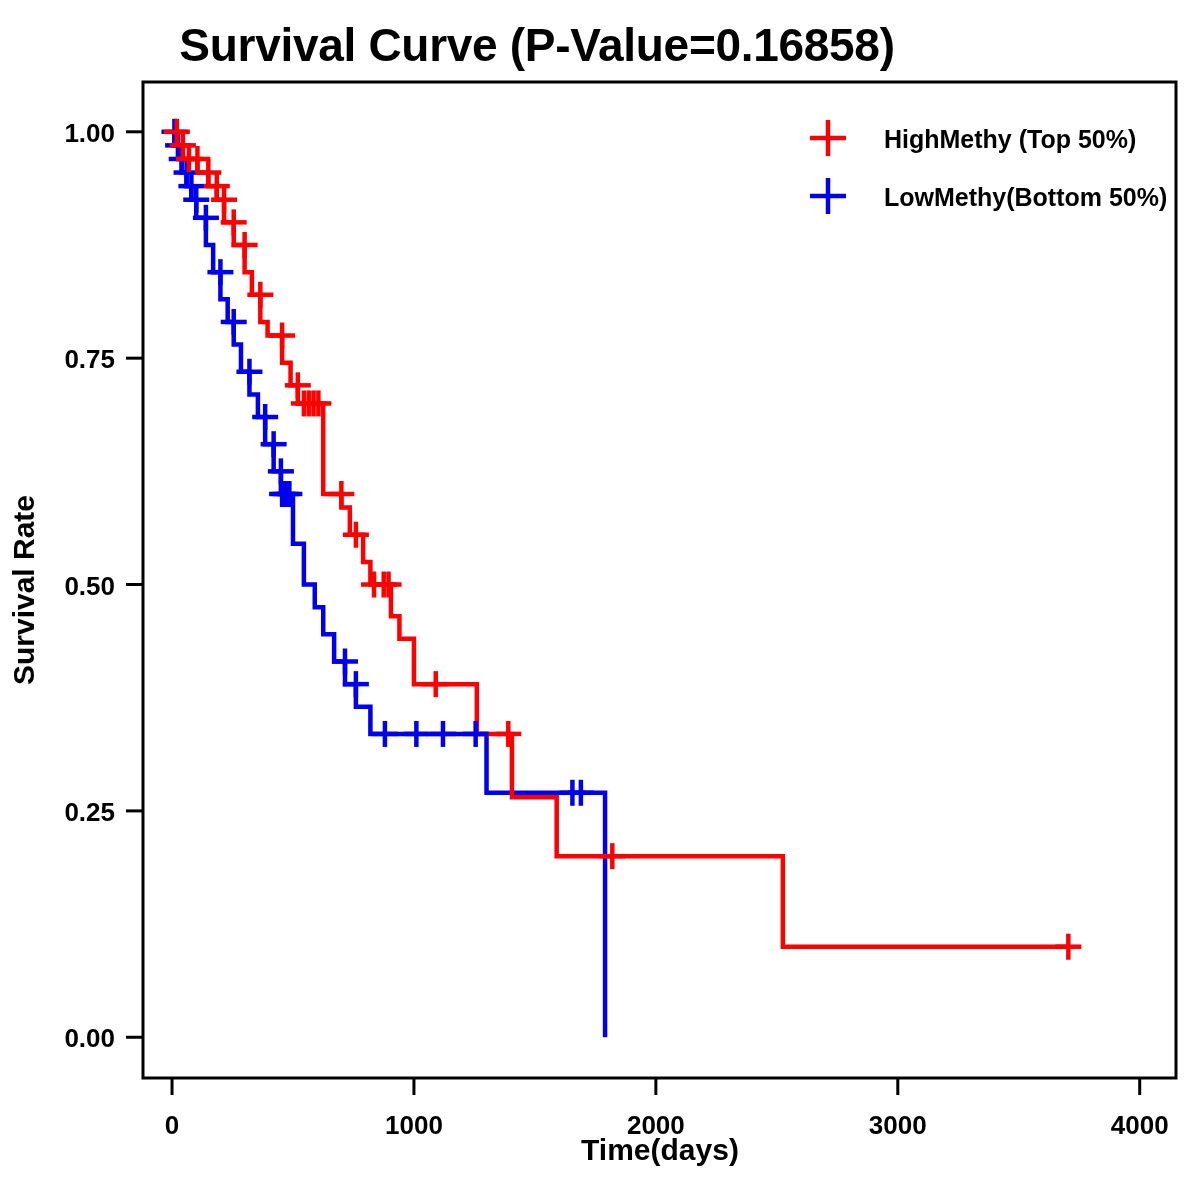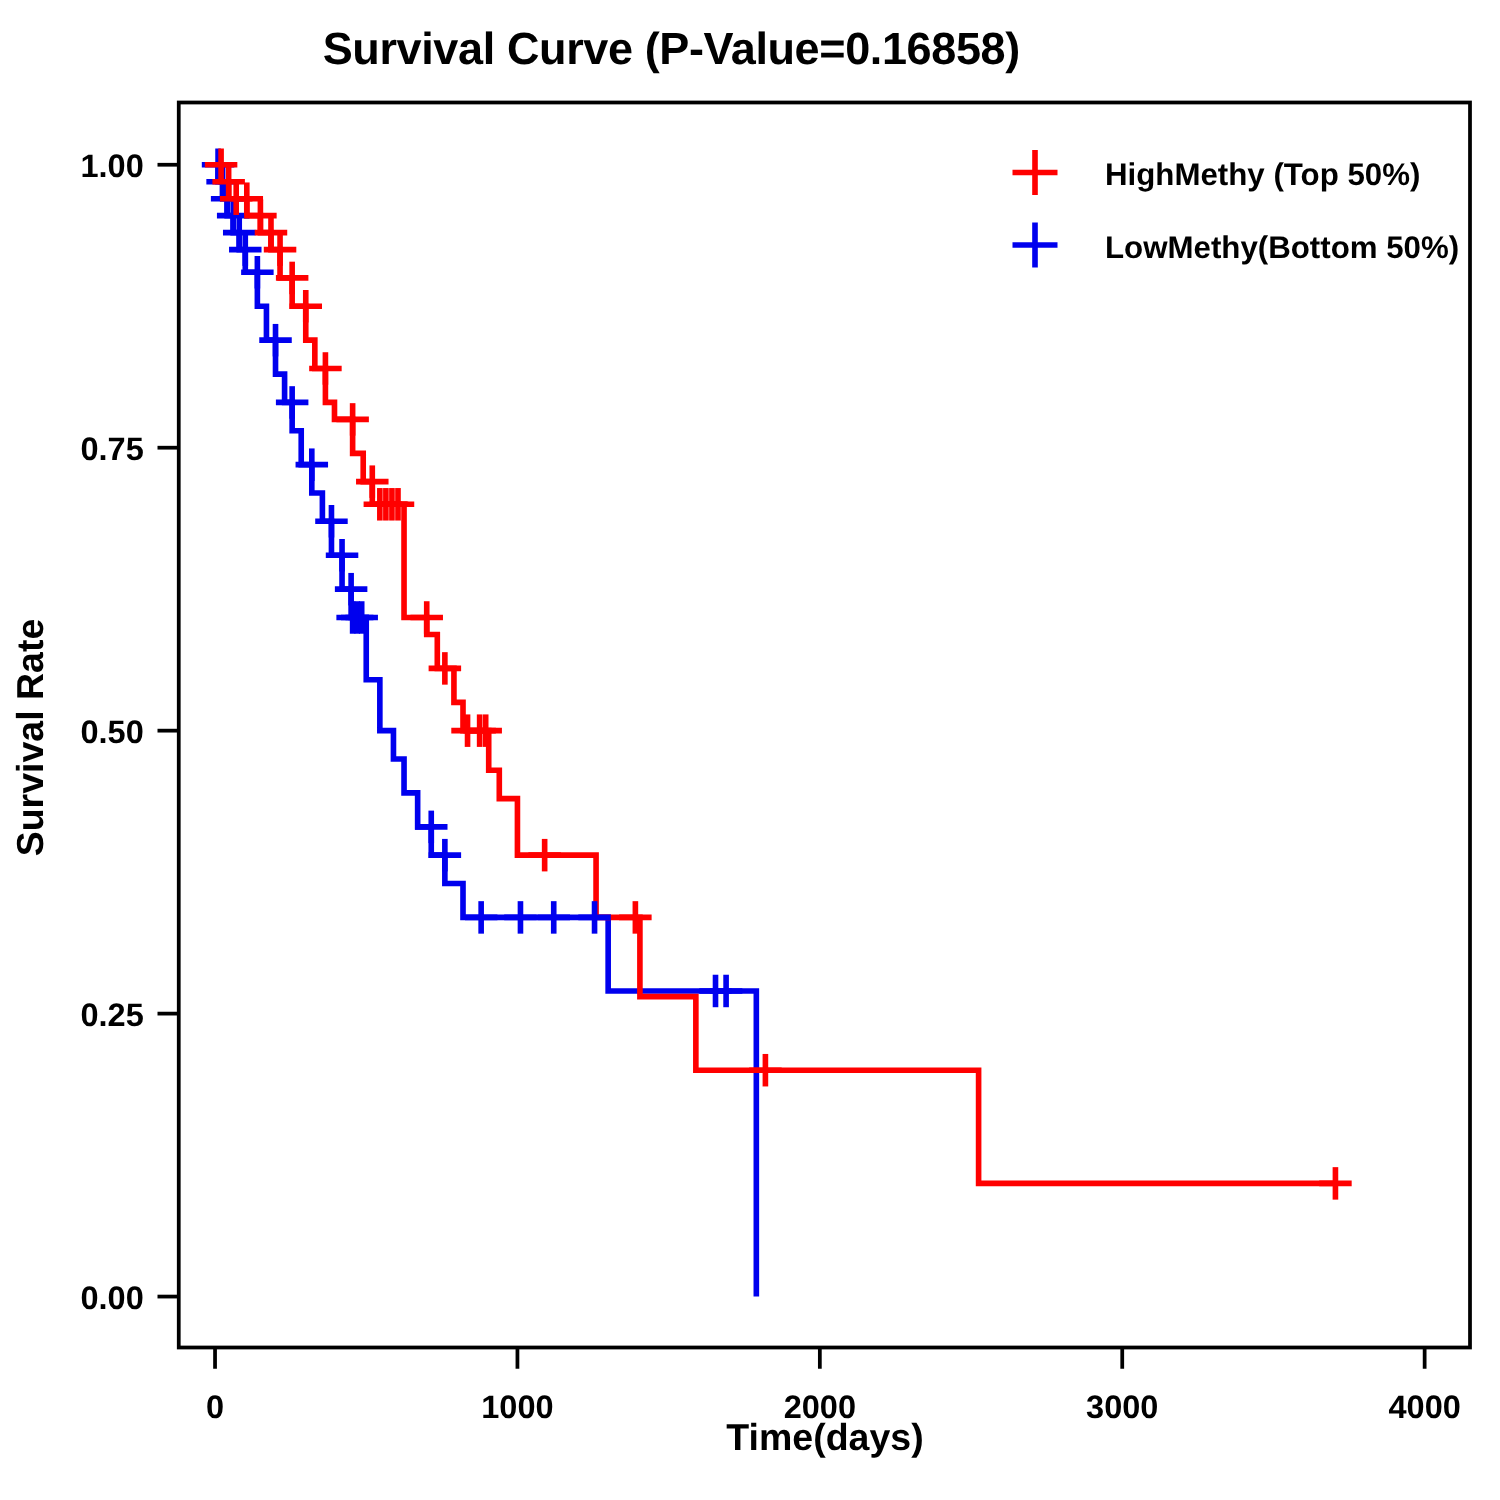--- a/index.html
+++ b/index.html
@@ -14,21 +14,21 @@
     background: #ffffff;
     font-family: "Liberation Sans", sans-serif;
     overflow: hidden;
   }
   #chart-title {
     position: absolute;
     left: 0;
     top: 18px;
     width: 1074px;
     text-align: center;
-    font-size: 36px;
+    font-size: 46px;
     font-weight: bold;
     color: #000000;
     letter-spacing: -0.3px;
   }
   #plot-svg {
     position: absolute;
     left: 0;
     top: 0;
   }
   .axis-label {

